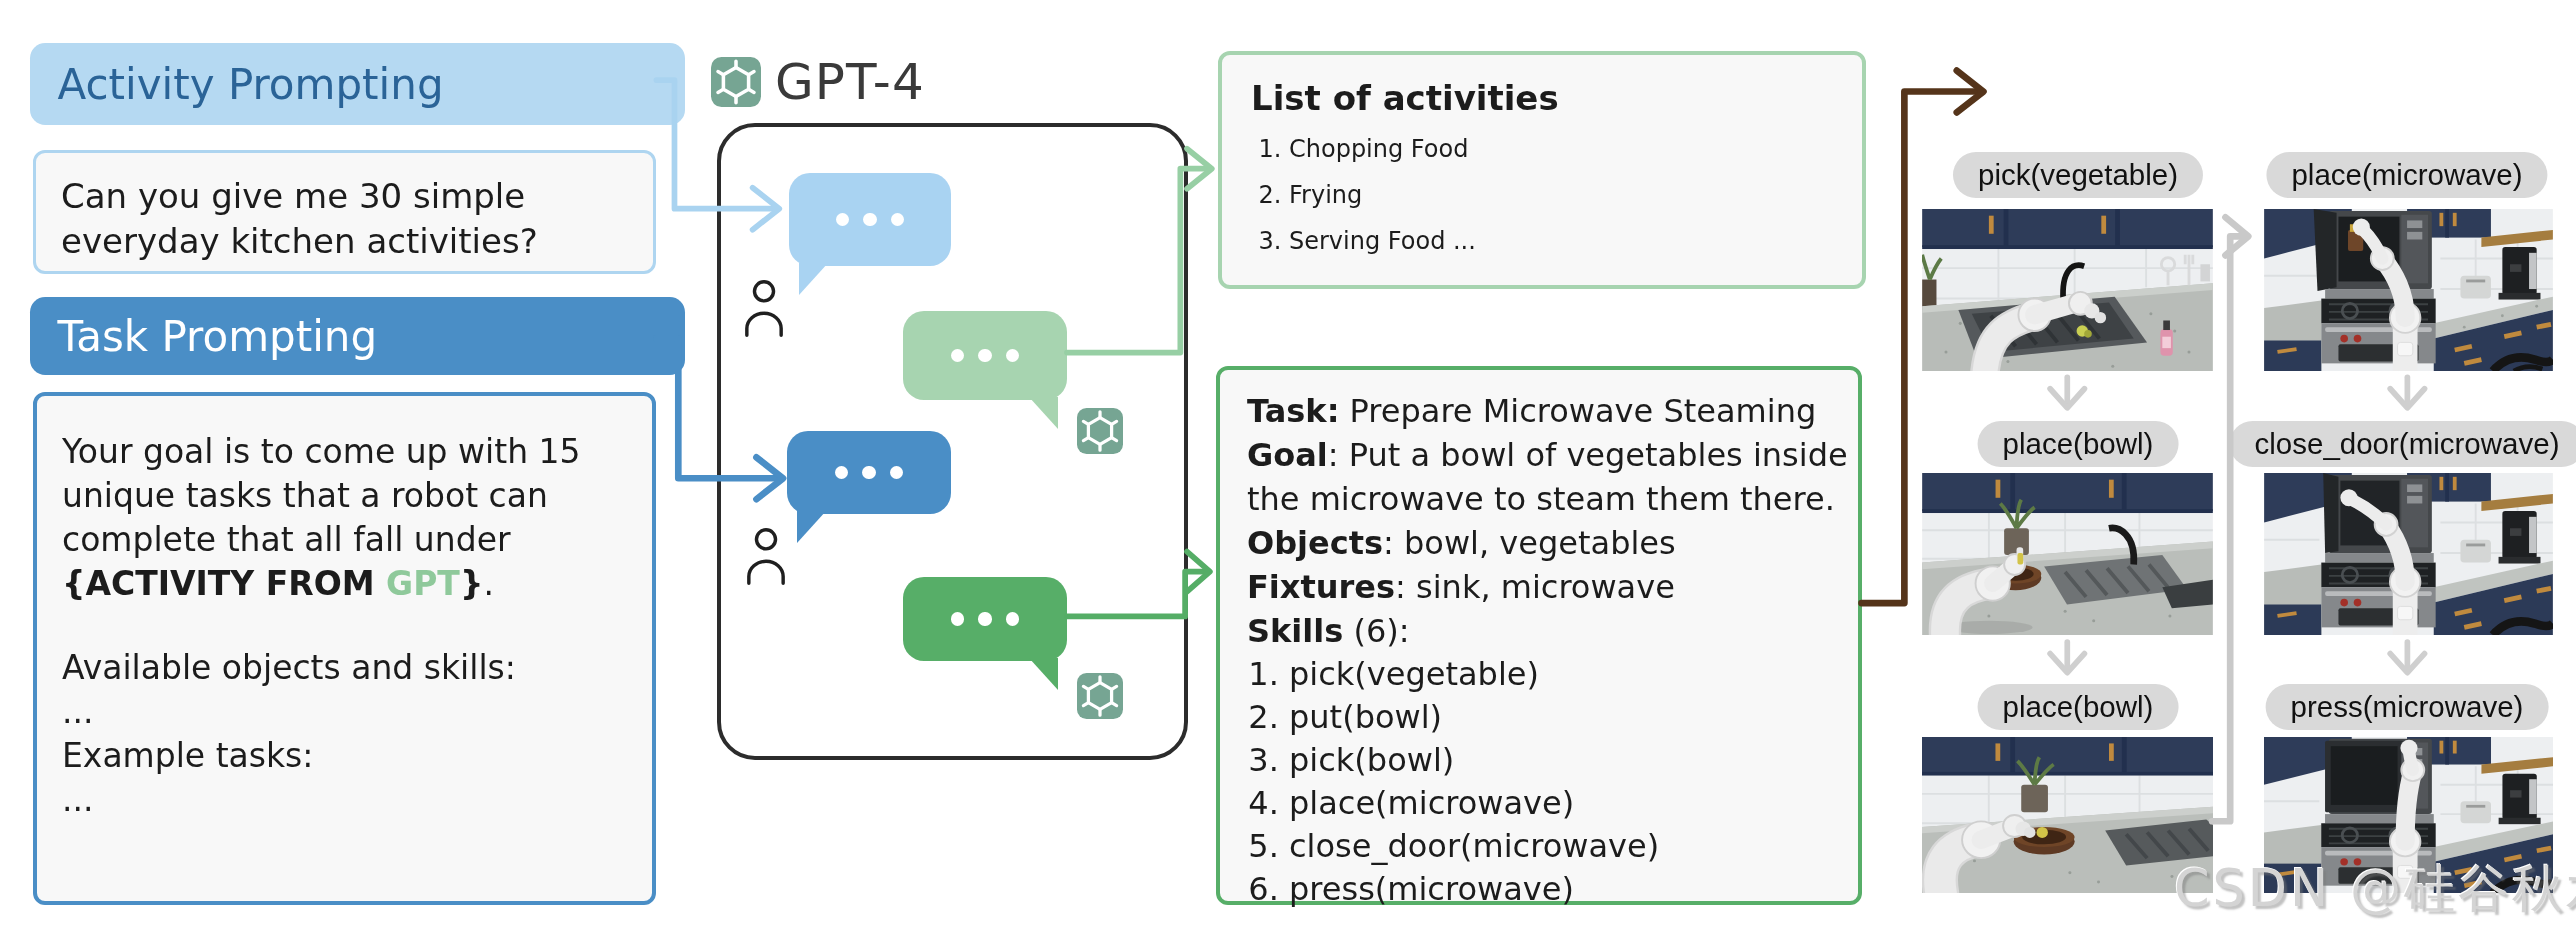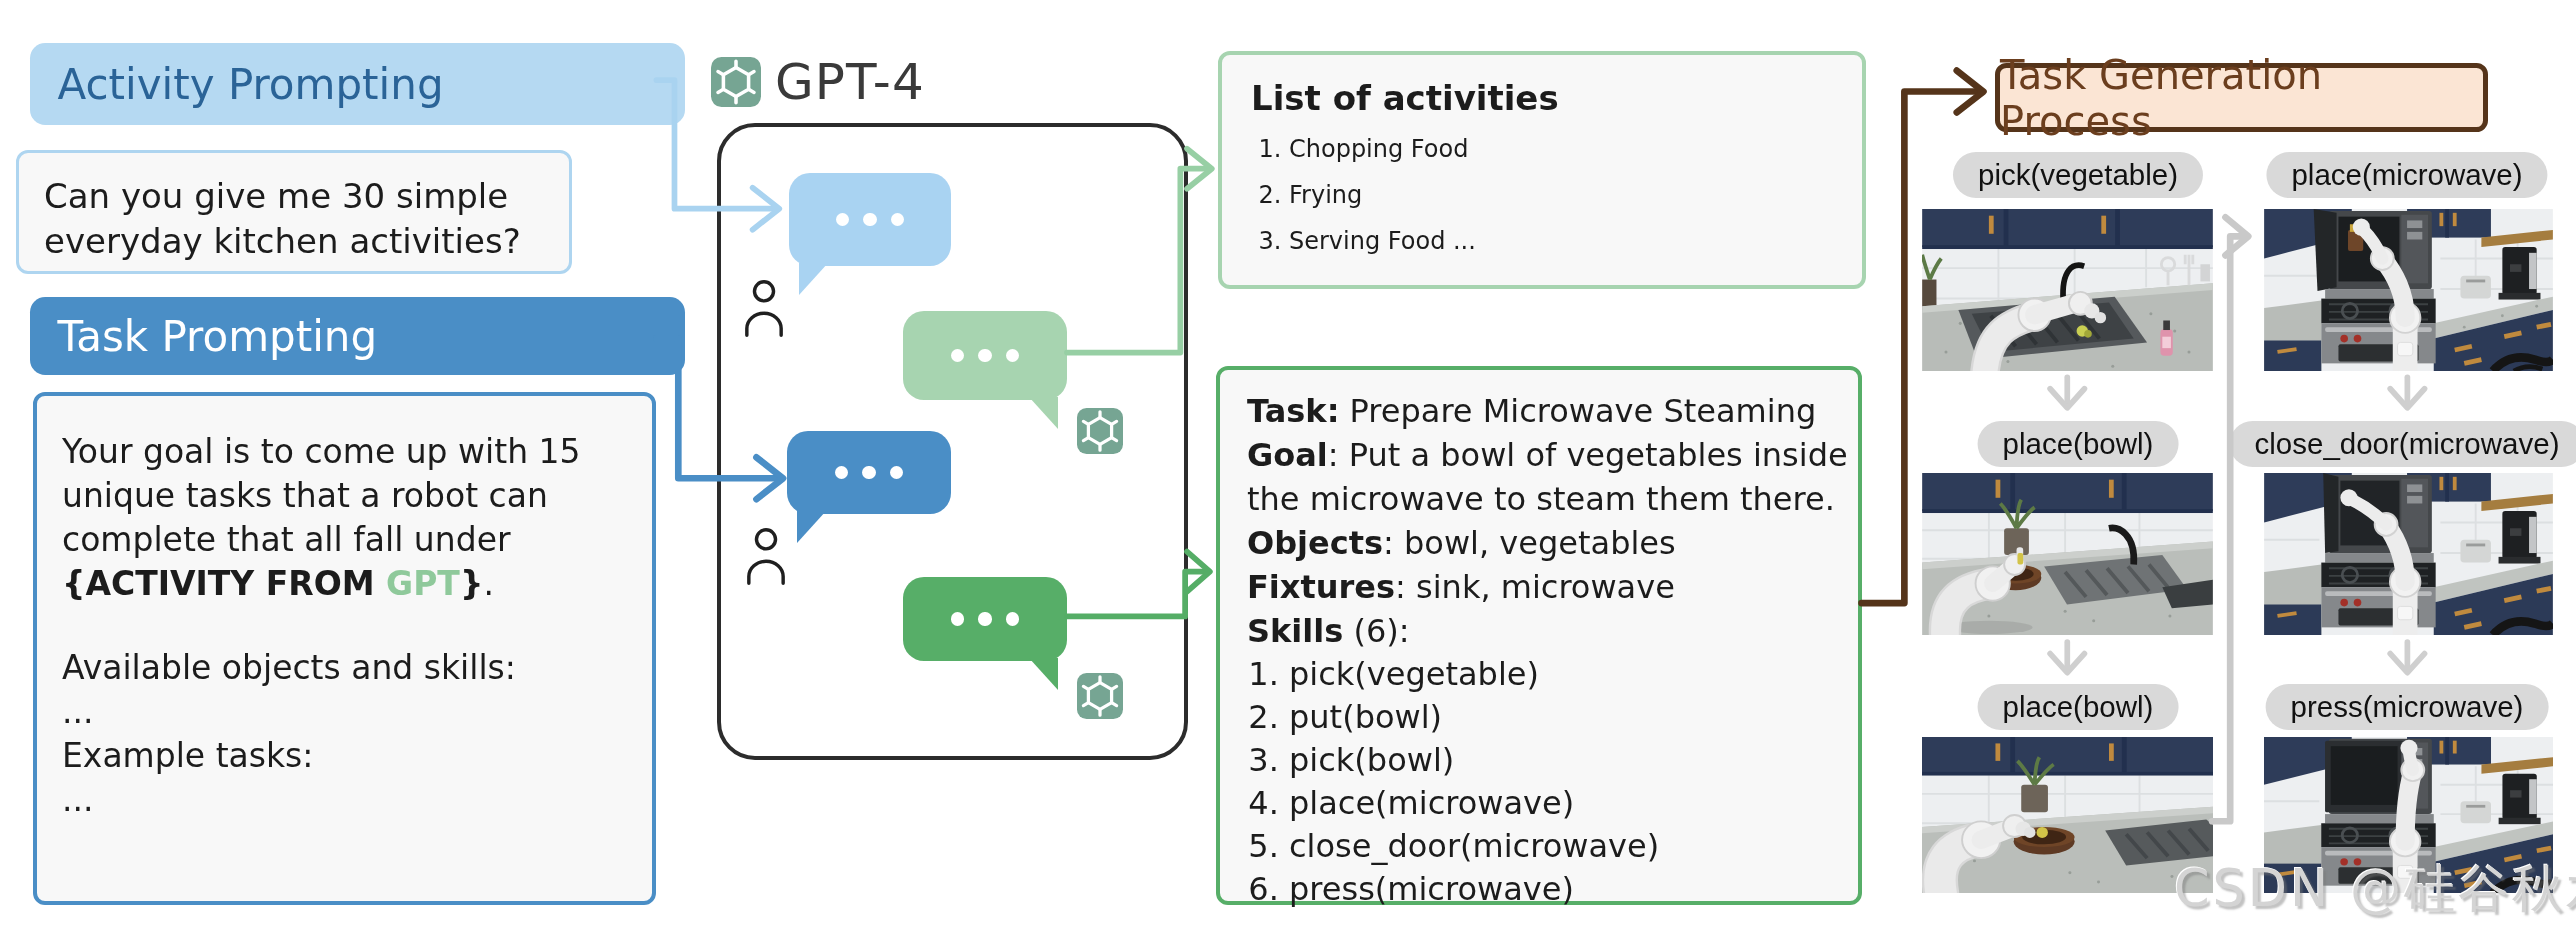--- a/index.html
+++ b/index.html
@@ -48,21 +48,21 @@
 </style>
 </head>
 <body>
 
 <div class="canvas">
 
   <div class="abs hdr hdr-light" style="left:29.5px;top:43px;width:627px;height:82px;">
     <span>Activity Prompting</span>
   </div>
 
-  <div class="abs panel blue-l q-text" style="left:16px;top:150px;width:556px;height:124px;">
+  <div class="abs panel blue-l q-text" style="left:33px;top:150px;width:623px;height:124px;">
     <div>Can you give me 30 simple</div>
     <div>everyday kitchen activities?</div>
   </div>
 
   <div class="abs hdr hdr-dark" style="left:29.5px;top:297px;width:627px;height:78px;">
     <span>Task Prompting</span>
   </div>
 
   <div class="abs panel blue-d p-text" style="left:33px;top:392px;width:623px;height:513px;">
     <div>Your goal is to come up with 15</div>
@@ -166,23 +166,20 @@
     <ol class="skill-ol">
       <li>pick(vegetable)</li>
       <li>put(bowl)</li>
       <li>pick(bowl)</li>
       <li>place(microwave)</li>
       <li>close_door(microwave)</li>
       <li>press(microwave)</li>
     </ol>
   </div>
 
-  <div class="abs tgp" style="left:1995px;top:63px;width:493px;height:69px;">
-    <span>Task Generation Process</span>
-  </div>
 
   <div class="pill" style="left:2078px;top:152px;">pick(vegetable)</div>
   <div class="pill" style="left:2407px;top:152px;">place(microwave)</div>
   <div class="pill" style="left:2078px;top:421px;">place(bowl)</div>
   <div class="pill" style="left:2407px;top:421px;">close_door(microwave)</div>
   <div class="pill" style="left:2078px;top:684px;">place(bowl)</div>
   <div class="pill" style="left:2407px;top:684px;">press(microwave)</div>
 
   <svg class="scene" style="left:1922px;top:209px;" width="291" height="162" viewBox="0 0 305 170" role="img" aria-label="robot arm picking a vegetable from the kitchen sink">
     <rect width="305" height="170" fill="#edeff1"></rect>

